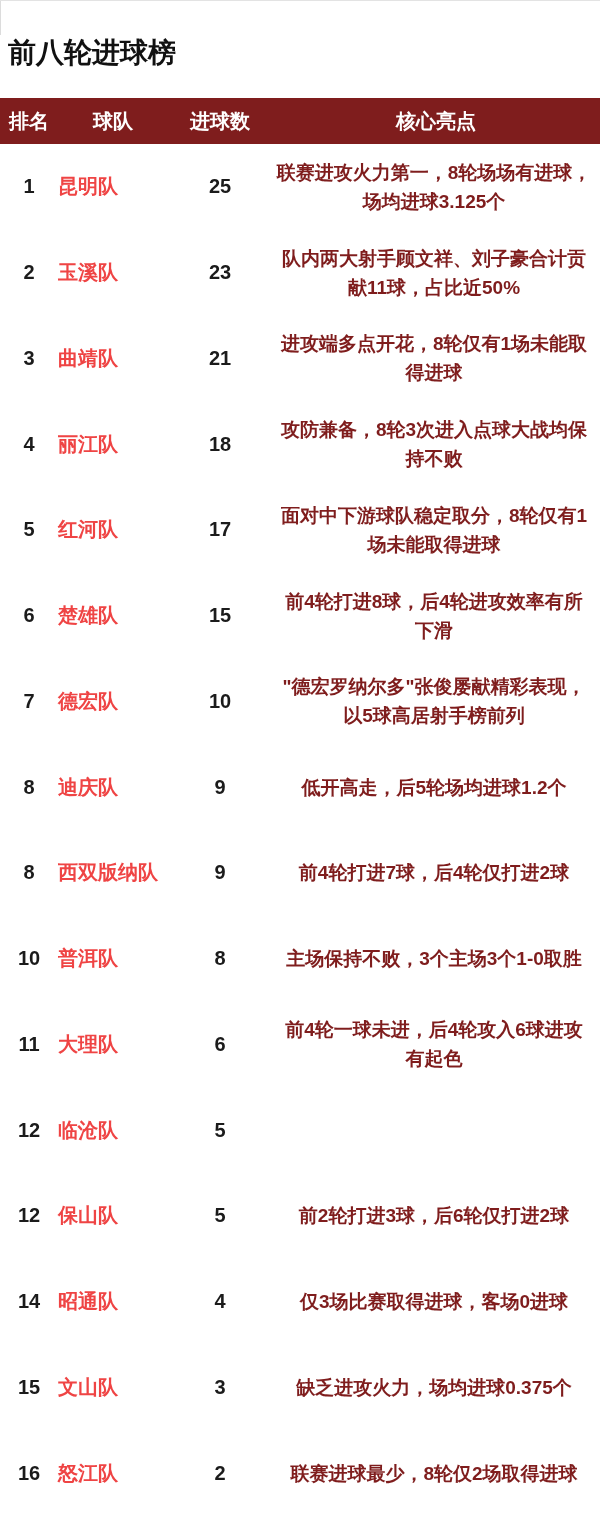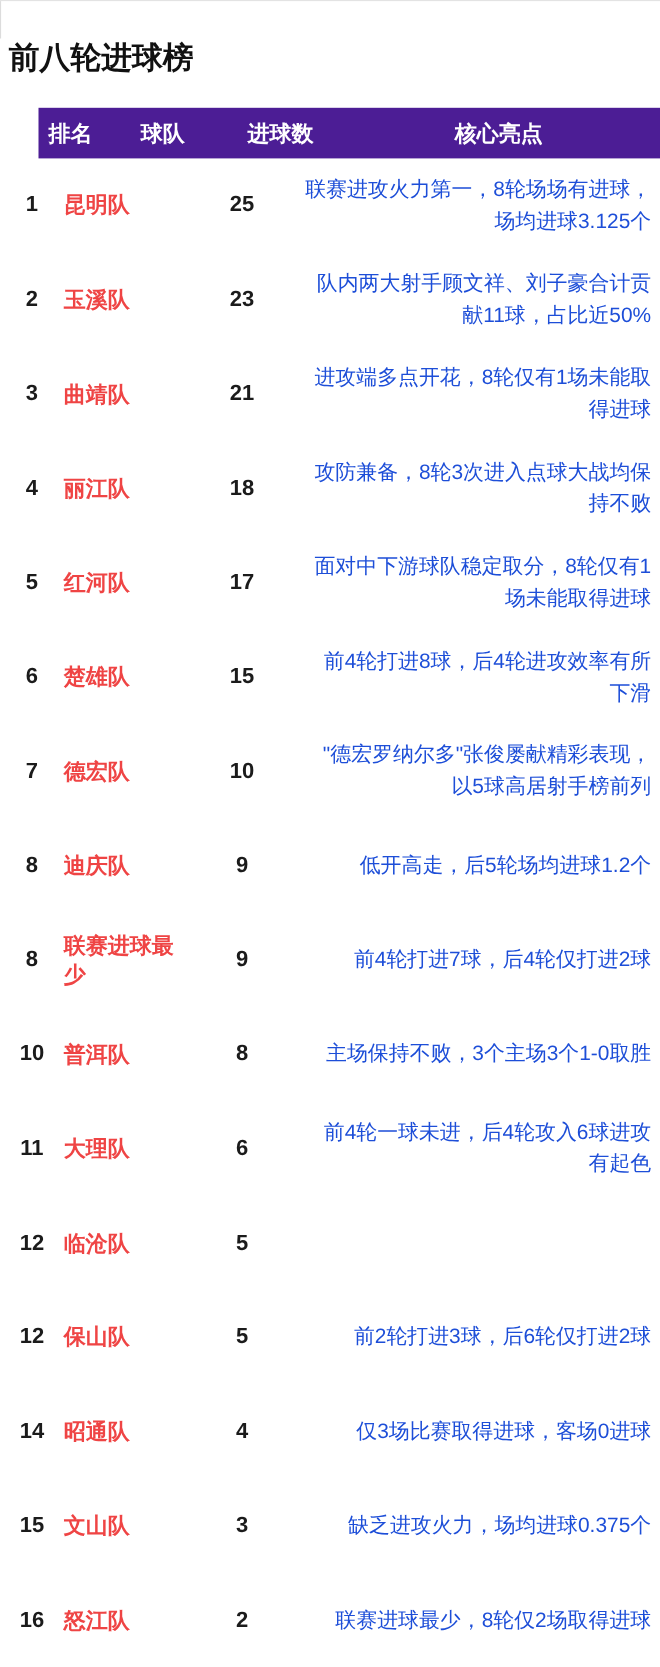--- a/index.html
+++ b/index.html
@@ -59,38 +59,38 @@
     color:#1b1b1b;
   }
   .cell.team {
     text-align:left;
     font-size:20px;
     font-weight:700;
     color:#ef4444;
   }
   .cell.highlight {
     font-size:19px;
-    font-weight:400;
-    color:#1d4ed8;
+    font-weight:700;
+    color:#7f1d1d;
     line-height:29px;
     padding:0 8px 0 4px;
-    text-align:right;
+    text-align:center;
   }
 </style>
 </head>
 <body>
 
 <div class="page">
   <div class="edge-tick"></div>
 
   <div class="title-area">
     <span class="page-title">前八轮进球榜</span>
   </div>
 
-  <div class="thead" style="background: #4c1d95; margin-left: 35px;">
+  <div class="thead" style="background: #7f1d1d;">
     <div class="hcell">排名</div>
     <div class="hcell">球队</div>
     <div class="hcell">进球数</div>
     <div class="hcell">核心亮点</div>
   </div>
 
   <div class="tbody">
       <div class="row">
         <div class="cell rank">1</div>
         <div class="cell team">昆明队</div>
@@ -134,21 +134,21 @@
         <div class="cell highlight">"德宏罗纳尔多"张俊屡献精彩表现，以5球高居射手榜前列</div>
       </div>
       <div class="row">
         <div class="cell rank">8</div>
         <div class="cell team">迪庆队</div>
         <div class="cell goals">9</div>
         <div class="cell highlight">低开高走，后5轮场均进球1.2个</div>
       </div>
       <div class="row">
         <div class="cell rank">8</div>
-        <div class="cell team">联赛进球最少</div>
+        <div class="cell team">西双版纳队</div>
         <div class="cell goals">9</div>
         <div class="cell highlight">前4轮打进7球，后4轮仅打进2球</div>
       </div>
       <div class="row">
         <div class="cell rank">10</div>
         <div class="cell team">普洱队</div>
         <div class="cell goals">8</div>
         <div class="cell highlight">主场保持不败，3个主场3个1-0取胜</div>
       </div>
       <div class="row">

